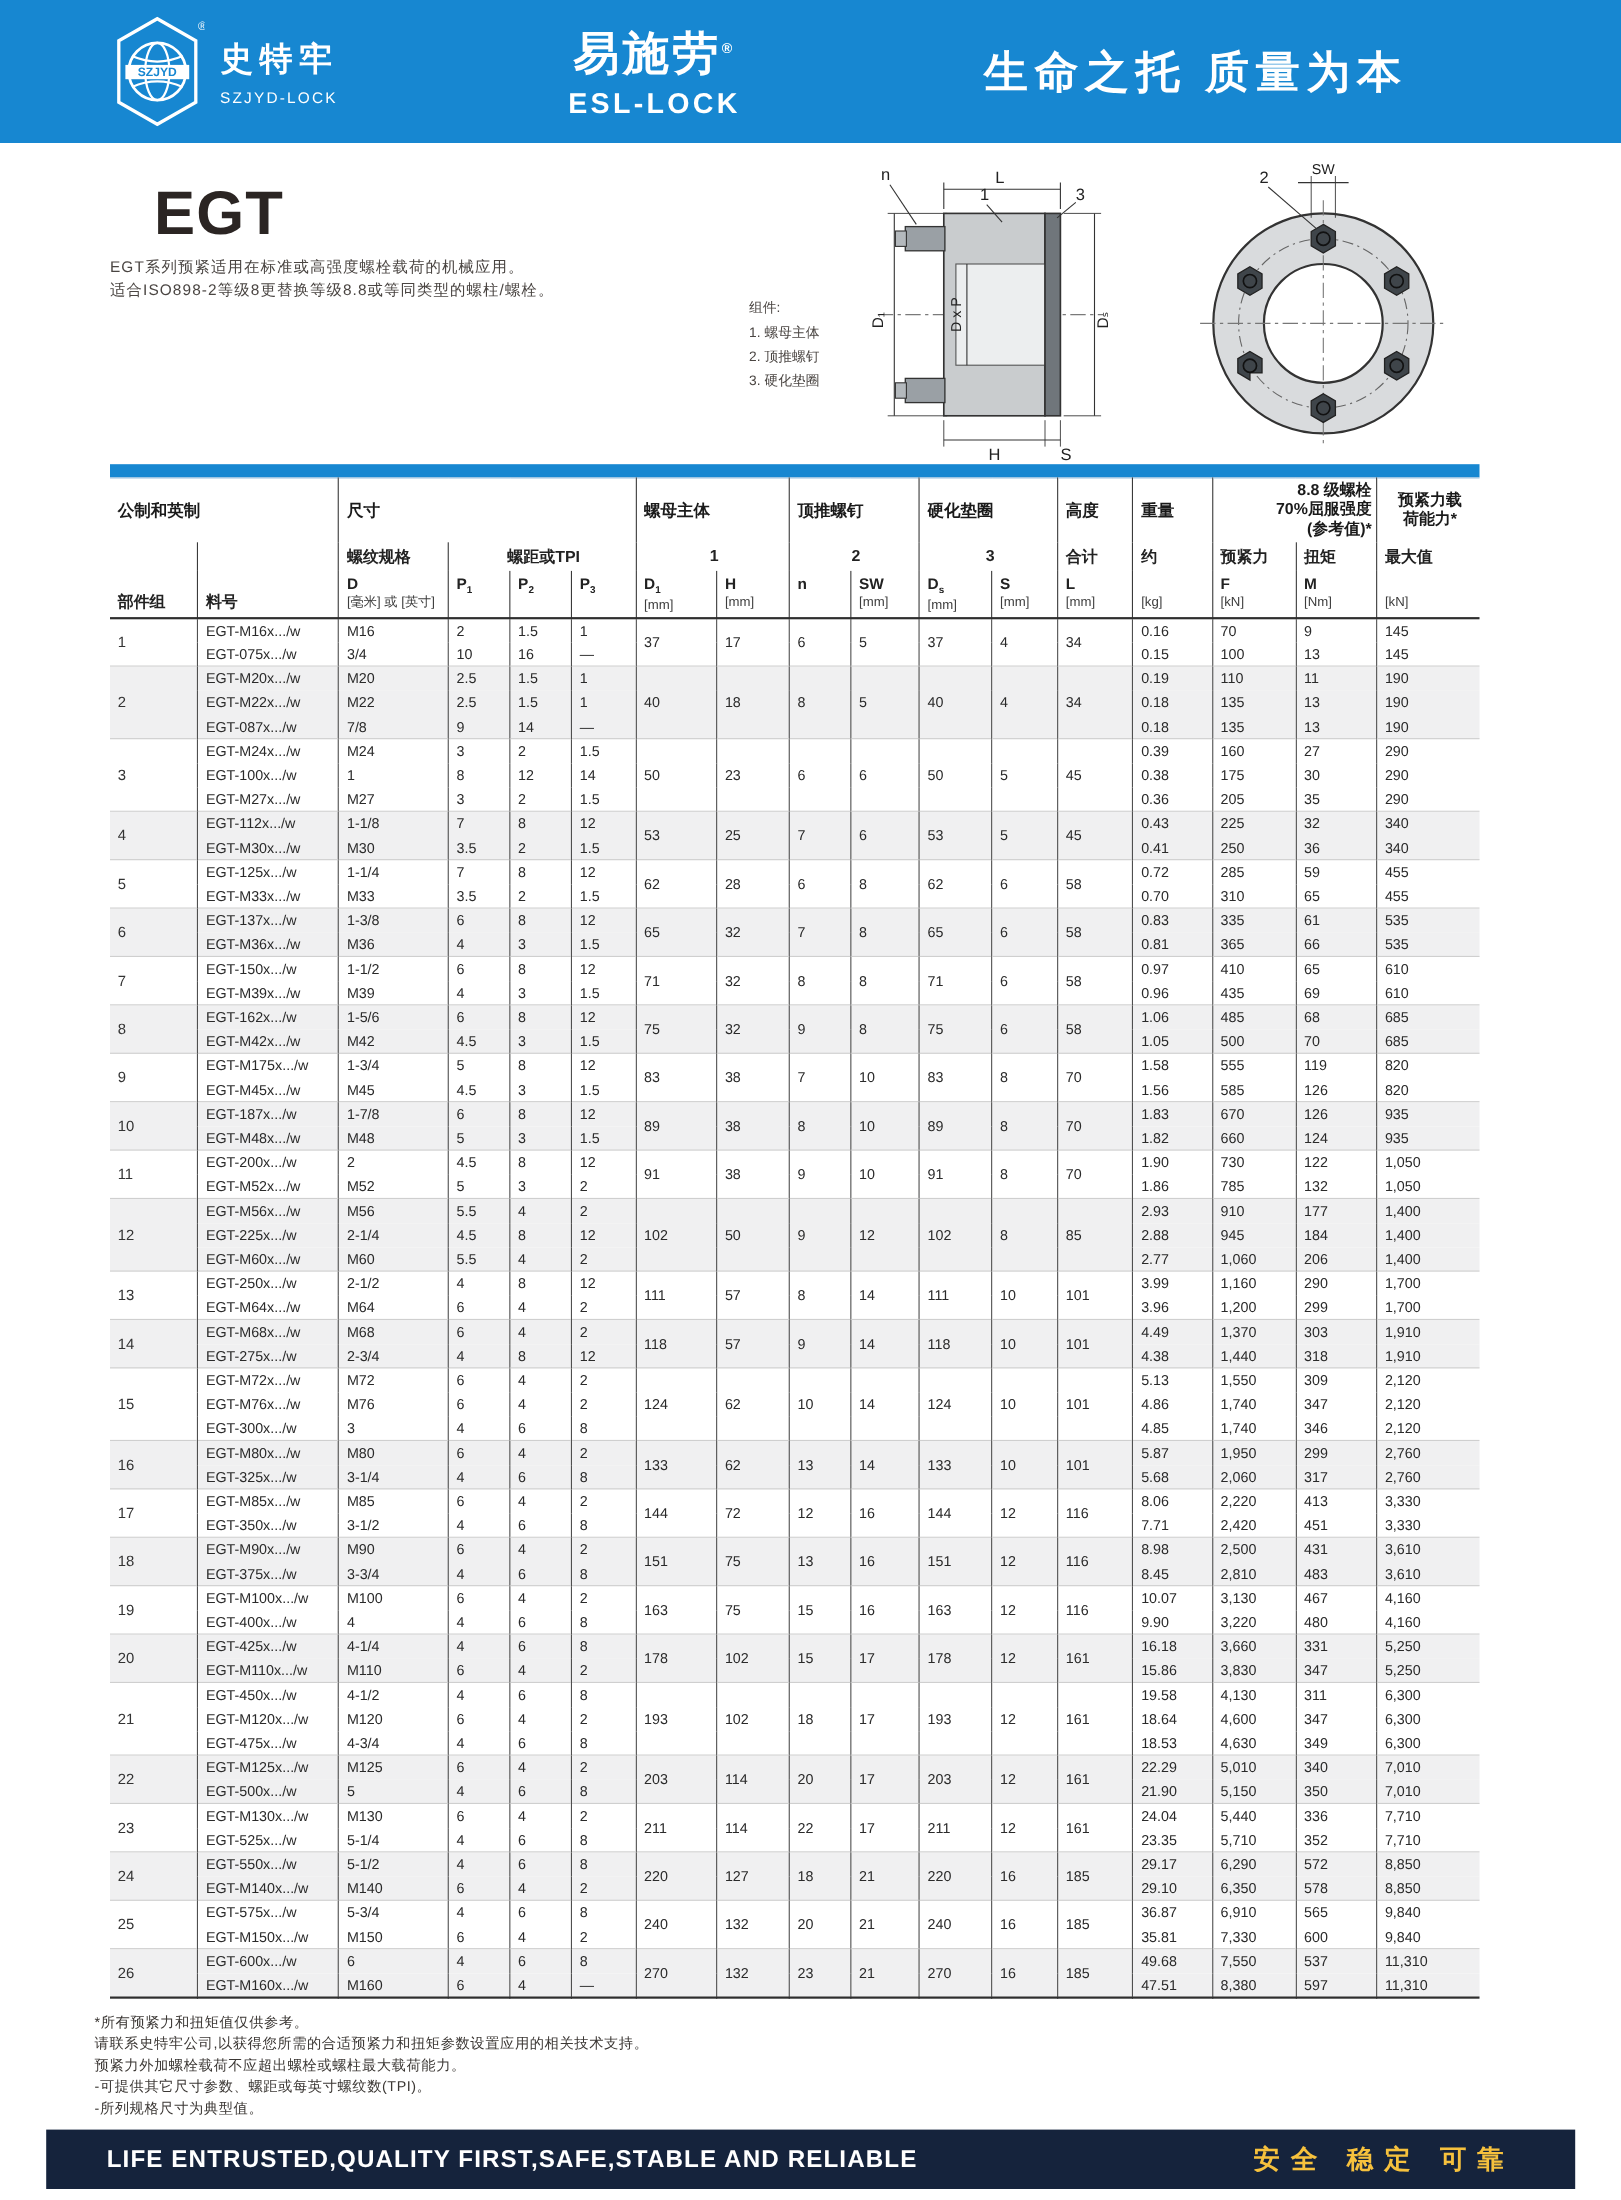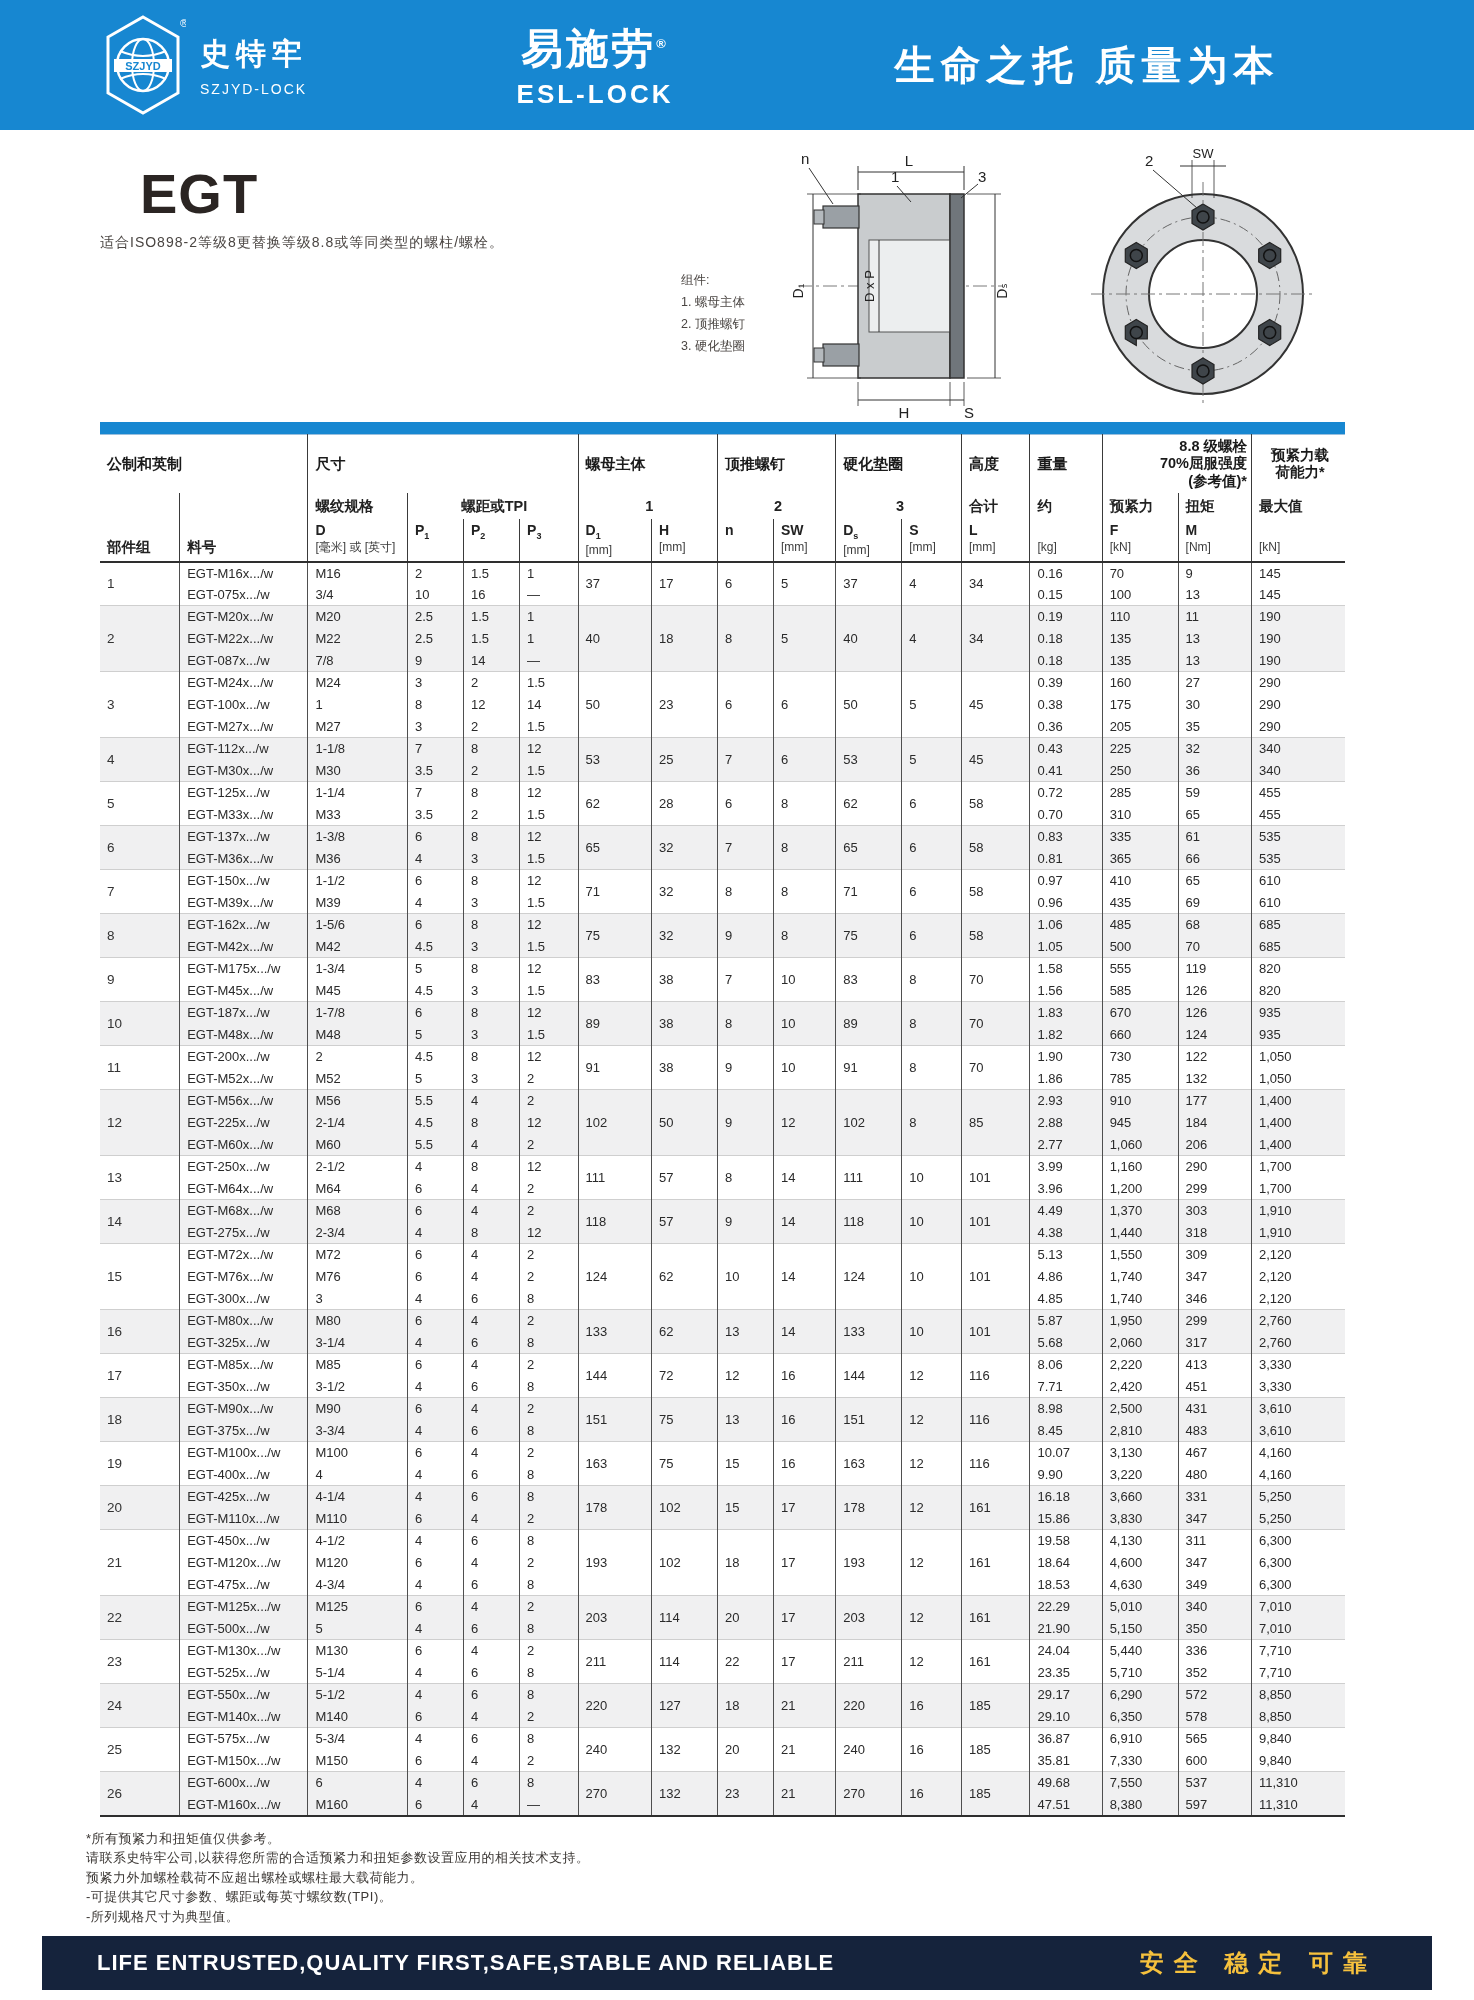--- a/index.html
+++ b/index.html
@@ -87,20 +87,21 @@
     </div>
     <div class="slogan">生命之托  质量为本</div>
   </div>
 
   <div class="content">
 
     <div class="intro-zone">
       <div class="intro">
         <div class="model">EGT</div>
         <div class="desc">
+          <div>EGT系列预紧适用在标准或高强度螺栓载荷的机械应用。</div>
           <div>适合ISO898-2等级8更替换等级8.8或等同类型的螺柱/螺栓。</div>
         </div>
       </div>
 
       <svg class="diagram" viewBox="0 0 700 286">
 
         <g fill="#4a4542" font-size="12.5">
           <text x="8" y="148">组件:</text>
           <text x="8" y="170">1. 螺母主体</text>
           <text x="8" y="192">2. 顶推螺钉</text>

